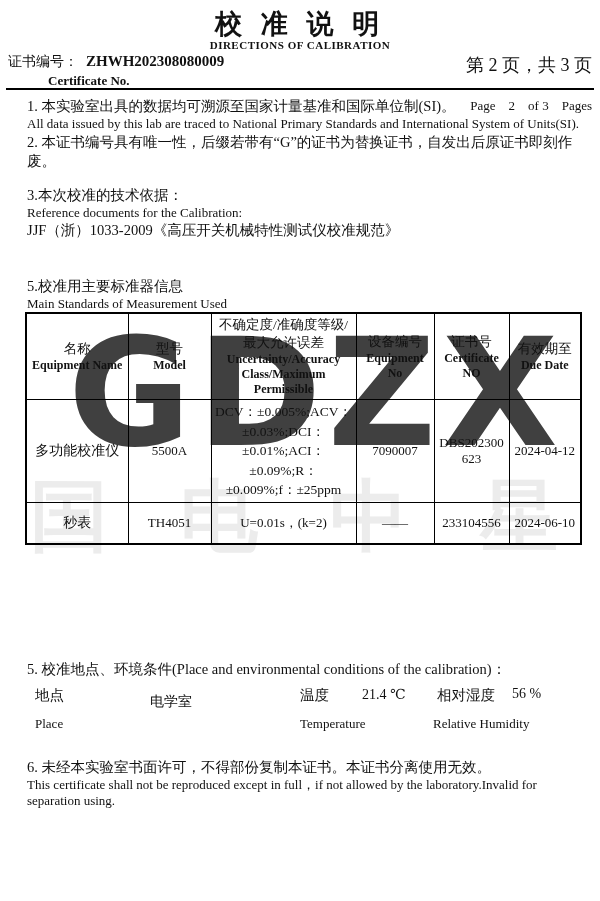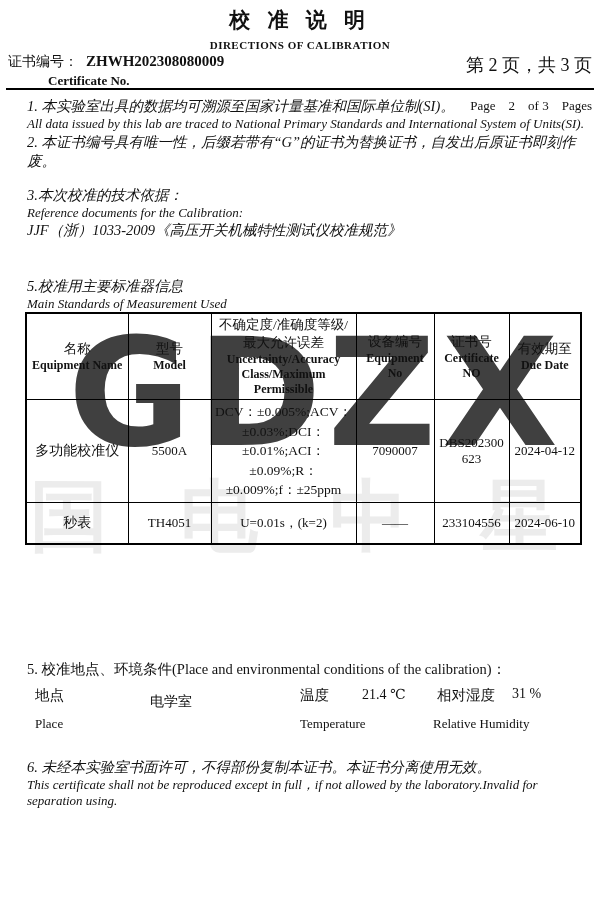--- a/index.html
+++ b/index.html
@@ -23,21 +23,21 @@
   .wm-text{
     position:absolute;top:478px;left:30px;
     font-size:78px;line-height:1;font-weight:bold;
     letter-spacing:72px;white-space:nowrap;color:#ececec;
     font-family:"Liberation Serif",serif;
   }
   .content{position:absolute;inset:0;z-index:1;}
   
   .title{
     position:absolute;top:6px;left:0;width:100%;
-    text-align:center;font-size:21px;font-weight:bold;
+    text-align:center;font-size:27px;font-weight:bold;
     letter-spacing:6px;
   }
   .subtitle{
     position:absolute;top:39px;left:0;width:100%;
     text-align:center;font-size:11px;font-weight:bold;
     letter-spacing:.5px;
   }
   .cert-row{
     position:absolute;top:53px;left:8px;right:8px;
     display:flex;justify-content:space-between;align-items:flex-start;
@@ -45,21 +45,21 @@
   .cert-cn{font-size:14px;}
   .cert-no{font-weight:bold;font-size:15px;margin-left:8px;}
   .cert-en{font-size:13px;font-weight:bold;margin-top:2px;margin-left:40px;}
   .page-cn{font-size:18px;text-align:right;}
   .page-en{font-size:13px;text-align:right;margin-top:20px;}
   .divider{
     position:absolute;top:88px;left:6px;right:6px;
     border-top:2px solid #000;
   }
   
-  .sec{position:absolute;left:27px;right:8px;font-style:italic;}
+  .sec{position:absolute;left:27px;right:8px;}
   .cn{font-size:14.5px;line-height:1.3;}
   .en{font-size:13px;line-height:1.28;}
   .s1{top:97px;}
   .s2{top:133px;}
   .s3{top:186px;}
   .s4{top:277px;}
   .s6{top:758px;}
   
   .std-table{
     position:absolute;top:312px;left:25px;
@@ -204,21 +204,21 @@
       </tbody>
     </table>
 
     <div class="env">
       <span class="lbl-cn" style="position:absolute;left:27px;top:0;">5. 校准地点、环境条件(Place and environmental conditions of the calibration)：</span>
       <span class="lbl-cn e-place-cn">地点</span>
       <span class="val e-place-val">电学室</span>
       <span class="lbl-cn e-temp-cn">温度</span>
       <span class="val e-temp-val">21.4 ℃</span>
       <span class="lbl-cn e-rh-cn">相对湿度</span>
-      <span class="val e-rh-val">31 %</span>
+      <span class="val e-rh-val">56 %</span>
       <span class="lbl-en e-place-en">Place</span>
       <span class="lbl-en e-temp-en">Temperature</span>
       <span class="lbl-en e-rh-en">Relative Humidity</span>
     </div>
 
     <div class="sec s6">
       <div class="cn">6. 未经本实验室书面许可，不得部份复制本证书。本证书分离使用无效。</div>
       <div class="en">This certificate shall not be reproduced except in full，if not allowed by the laboratory.Invalid for separation using.</div>
     </div>
 

